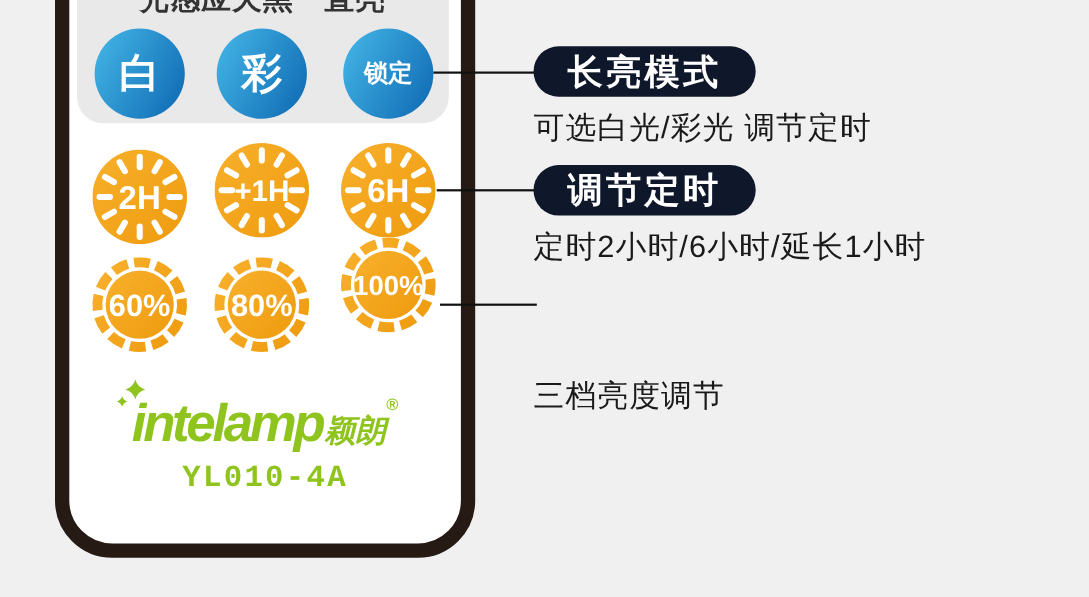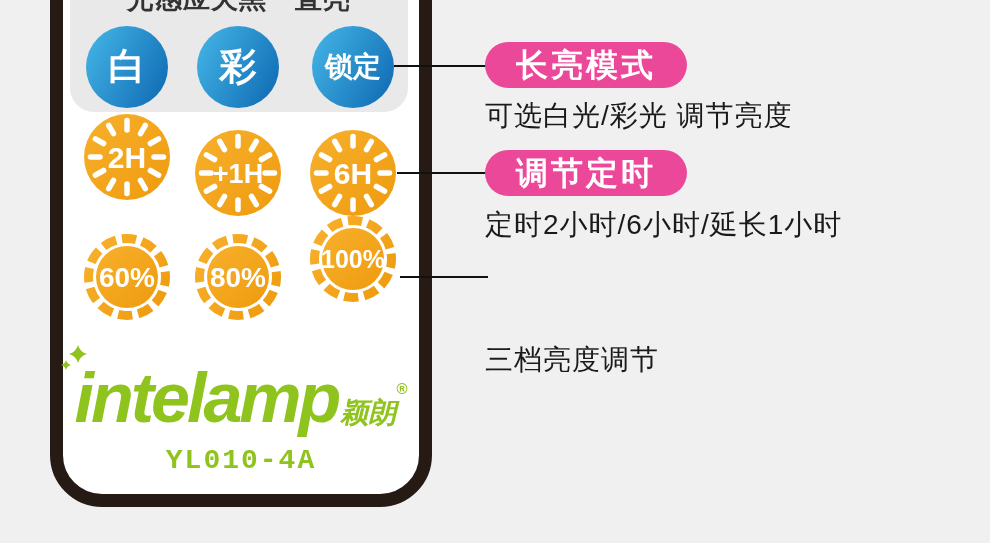--- a/index.html
+++ b/index.html
@@ -12,39 +12,39 @@
   .remote-panel{position:absolute;left:70px;top:-40px;width:338px;height:152px;
     border-radius:24px;background:#E9E9E9;}
   .top-label{position:absolute;left:70px;top:-19px;width:338px;text-align:center;
     font-size:27px;font-weight:700;color:#333333;letter-spacing:1px;white-space:pre;}
 
   
   .mode-btn{position:absolute;width:82px;height:82px;border-radius:50%;
     background:linear-gradient(118deg,#41B1E3 8%,#1471B8 88%);
     color:#FFFFFF;font-weight:700;text-align:center;line-height:82px;top:26px;}
   .mode-btn.big{font-size:37px;}
-  .mode-btn.small{font-size:28px;letter-spacing:0px;}
+  .mode-btn.small{font-size:22px;letter-spacing:0px;}
 
   .sun-btn,.pct-btn{position:absolute;}
   svg text{font-family:"Liberation Sans","DejaVu Sans",sans-serif;font-weight:700;fill:#FFFFFF;}
 
   
   .logo-block{position:absolute;left:63px;top:358px;width:356px;text-align:center;}
   .logo-line{position:relative;display:inline-block;white-space:nowrap;}
-  .logo-en{font-style:italic;font-weight:700;font-size:70px;letter-spacing:-3px;color:#8FC41F;}
+  .logo-en{font-style:italic;font-weight:700;font-size:48px;letter-spacing:-3px;color:#8FC41F;}
   .logo-cn{font-style:italic;font-weight:700;font-size:28px;color:#8FC41F;margin-left:2px;}
   .logo-reg{font-size:15px;font-weight:700;color:#8FC41F;vertical-align:28px;}
   .logo-sparkles{position:absolute;left:-14px;top:-14px;}
   .model-number{margin-top:7px;font-family:"Liberation Mono","DejaVu Sans Mono",monospace;
     font-weight:700;font-size:28px;letter-spacing:2px;color:#8FC41F;}
 
   
   .connector{position:absolute;height:2px;background:#111111;}
   .badge{position:absolute;left:485px;width:202px;height:46px;border-radius:23px;
-    background:#ec4899;color:#FFFFFF;font-size:32px;font-weight:700;line-height:46px;
+    background:#0f172a;color:#FFFFFF;font-size:32px;font-weight:700;line-height:46px;
     text-align:center;letter-spacing:3px;}
   .caption{position:absolute;left:485px;font-size:28px;color:#1A1A1A;letter-spacing:1px;white-space:nowrap;}
 </style>
 </head>
 <body>
 
 <div class="stage">
 
   <svg width="0" height="0" style="position:absolute" aria-hidden="true">
     <defs>
@@ -76,21 +76,21 @@
   <div class="mode-btn big" style="left:86px;">
     <span>白</span>
   </div>
   <div class="mode-btn big" style="left:197px;">
     <span>彩</span>
   </div>
   <div class="mode-btn small" style="left:312px;">
     <span>锁定</span>
   </div>
 
-  <div class="sun-btn" style="left:84px;top:114px;">
+  <div class="sun-btn" style="left:84px;top:136px;">
     <svg width="86" height="86" viewBox="0 0 86 86">
       <circle cx="43" cy="43" r="43" fill="url(#gradOrange)"></circle>
       <use href="#sunTicks"></use>
       <text x="43" y="54" text-anchor="middle" font-size="30">2H</text>
     </svg>
   </div>
   <div class="sun-btn" style="left:195px;top:130px;">
     <svg width="86" height="86" viewBox="0 0 86 86">
       <circle cx="43" cy="43" r="43" fill="url(#gradOrange)"></circle>
       <use href="#sunTicks"></use>
@@ -136,20 +136,20 @@
       <span class="logo-en">intelamp</span><span class="logo-cn">颖朗</span><span class="logo-reg">®</span>
     </div>
     <div class="model-number">YL010-4A</div>
   </div>
 
   <div class="connector" style="left:394px;top:65px;width:94px;"></div>
   <div class="connector" style="left:397px;top:172px;width:91px;"></div>
   <div class="connector" style="left:400px;top:276px;width:88px;"></div>
 
   <div class="badge" style="top:42px;">长亮模式</div>
-  <div class="caption" style="top:97px;">可选白光/彩光 调节亮度</div>
+  <div class="caption" style="top:97px;">可选白光/彩光 调节定时</div>
 
   <div class="badge" style="top:150px;">调节定时</div>
   <div class="caption" style="top:206px;">定时2小时/6小时/延长1小时</div>
 
   <div class="caption" style="top:310px;margin-top:31px;">三档亮度调节</div>
 
 </div>
 
 </body></html>

